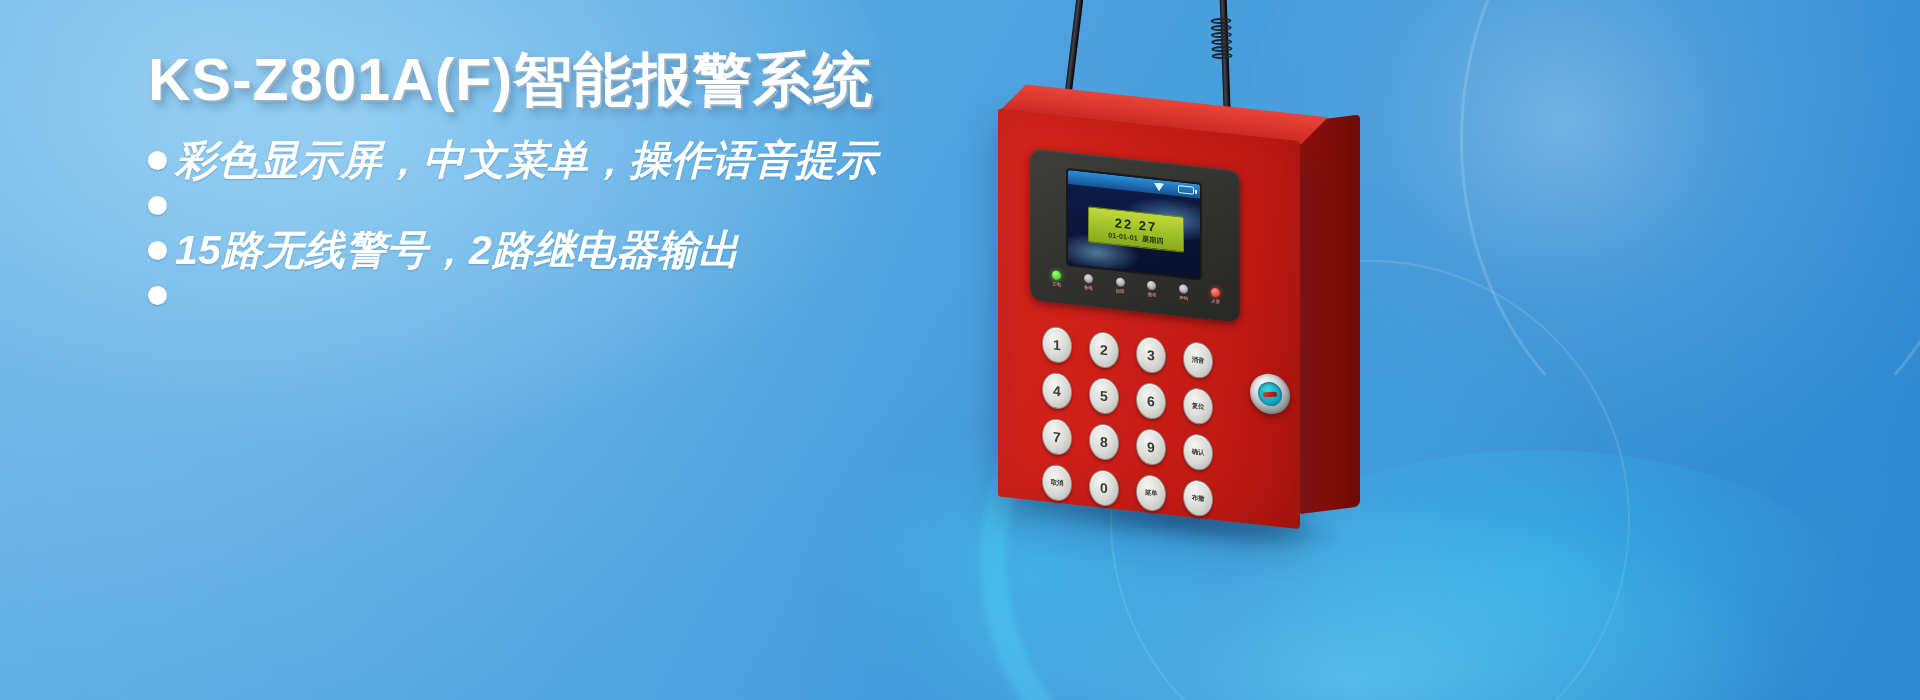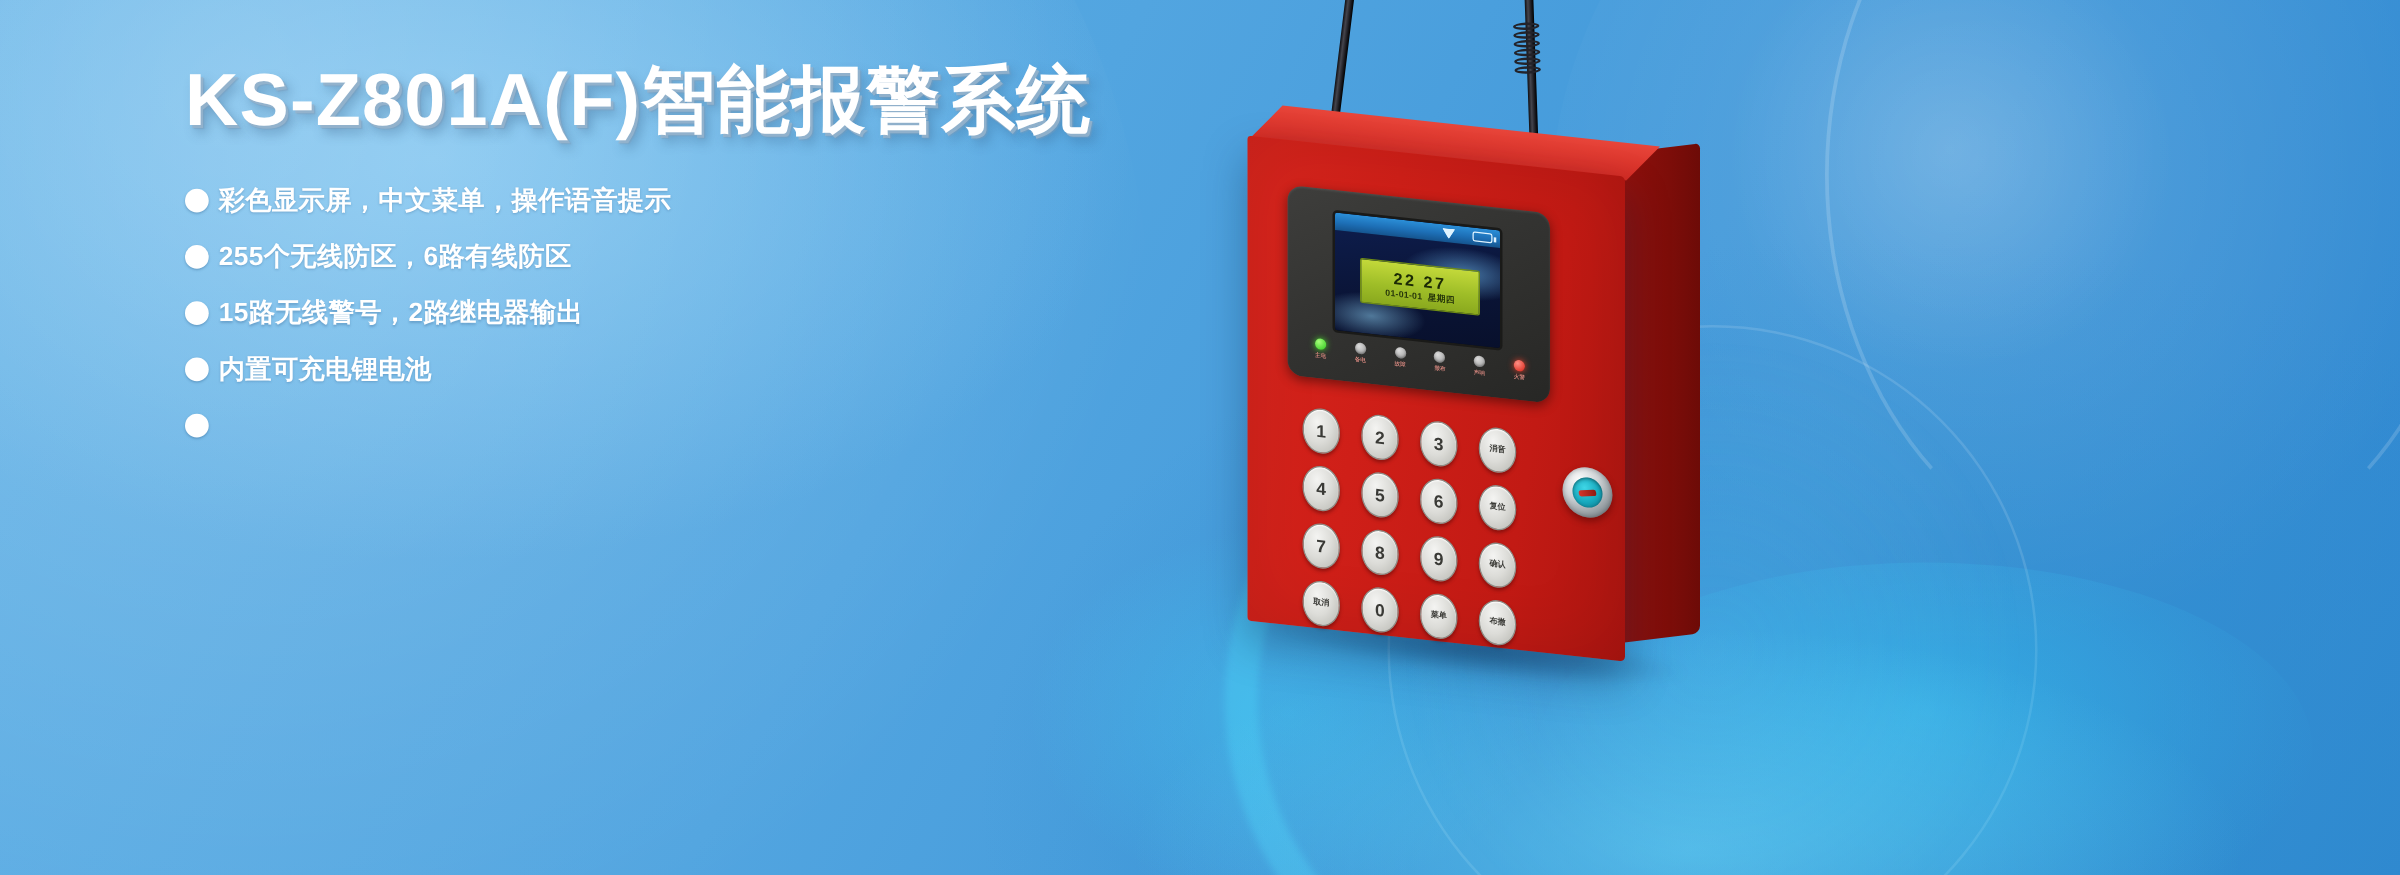--- a/index.html
+++ b/index.html
@@ -54,23 +54,24 @@
     letter-spacing:1px; line-height:1.18; white-space:nowrap;
     text-shadow:
        2px 2px 0 rgba(150,180,205,.85),
        3px 3px 1px rgba(120,155,185,.55),
        5px 6px 9px rgba(40,80,120,.35);
   }
   #features{ list-style:none; margin-top:22px; }
   .feature{
     display:flex; align-items:center;
     height:45px; color:#ffffff;
-    font-size:21px; font-weight:700; letter-spacing:.3px;
+    font-size:41px; font-weight:700; letter-spacing:.3px;
     text-shadow:0 1px 2px rgba(35,80,125,.30);
     white-space:nowrap;
+    font-style:italic;
   }
   .bullet{
     width:19px; height:19px; border-radius:50%;
     background:#ffffff; flex:0 0 19px; margin-right:8px;
     box-shadow:0 1px 2px rgba(30,75,120,.35);
   }
 
   
   #device{ position:absolute; left:940px; top:-20px; width:520px; height:740px; }
 
@@ -215,29 +216,24 @@
   <div id="copy">
     <div id="title">KS-Z801A(F)智能报警系统</div>
 
     <ul id="features">
       <li class="feature">
         <span class="bullet"></span>
         <span>彩色显示屏，中文菜单，操作语音提示</span>
       </li>
       <li class="feature">
         <span class="bullet"></span>
-        <span>255个无线防区，6路有线防区</span>
       </li>
       <li class="feature">
         <span class="bullet"></span>
         <span>15路无线警号，2路继电器输出</span>
-      </li>
-      <li class="feature">
-        <span class="bullet"></span>
-        <span>内置可充电锂电池</span>
       </li>
       <li class="feature">
         <span class="bullet"></span>
       </li>
     </ul>
   </div>
 
   <div id="device">
 
     <div class="ant" id="antA">

